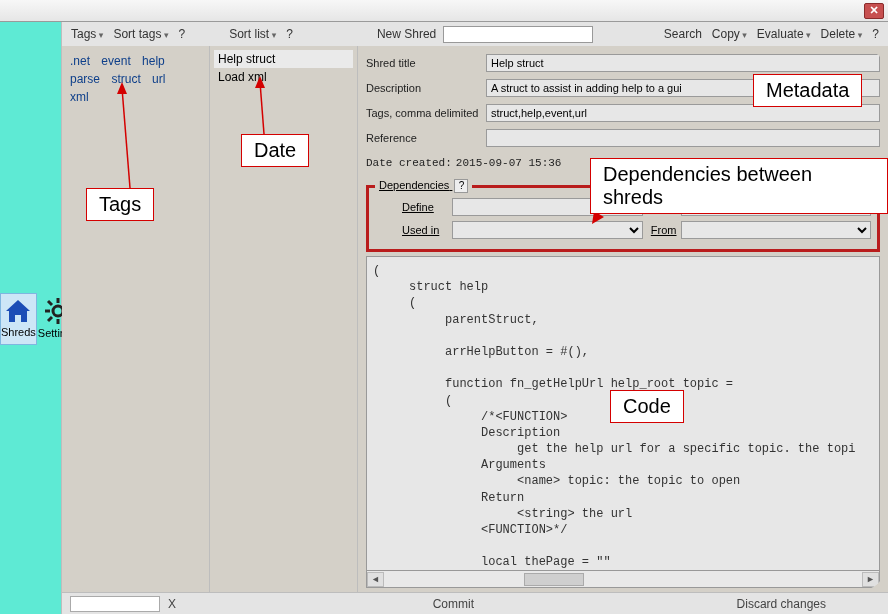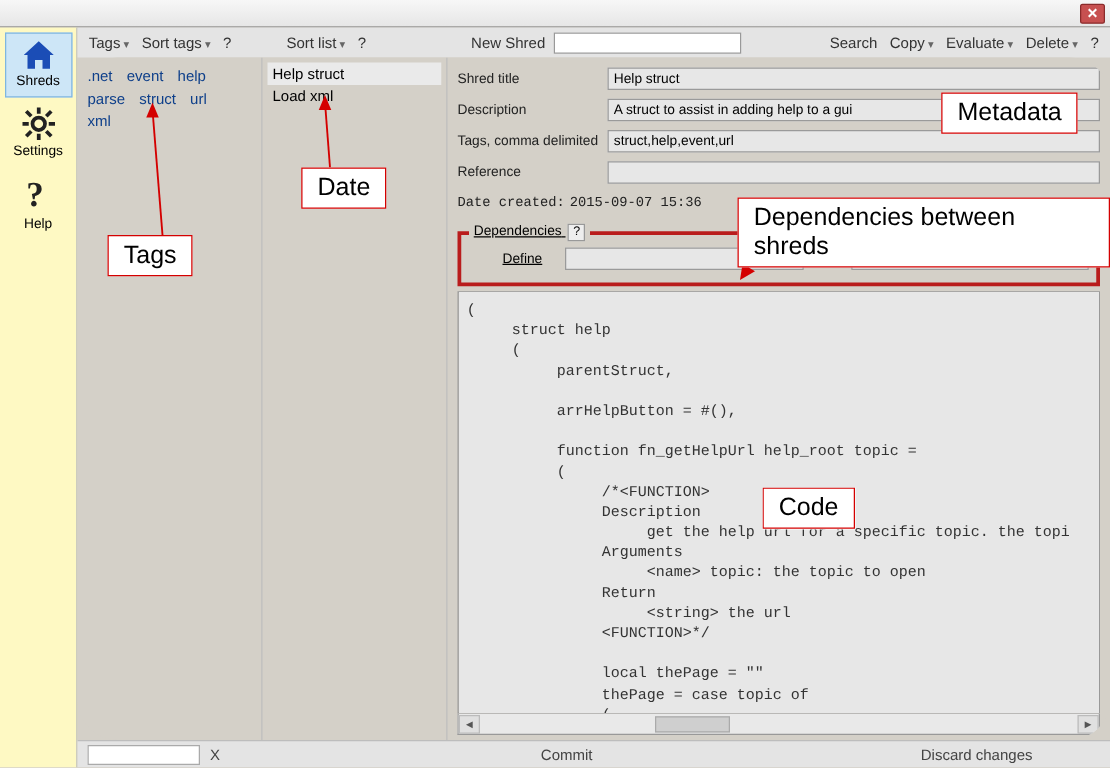--- a/index.html
+++ b/index.html
@@ -35,24 +35,24 @@
     border-radius:2px;
   }
   
   .app {
     display:flex;
     height:calc(614px - 22px);
   }
   
   .sidebar {
     width:62px;
-    background:#fef9c3;
+    background:#5eead4;
     border-right:1px solid #bdbdbd;
     display:flex;
-    flex-direction:column;
+    flex-direction:row;
     align-items:center;
     padding-top:4px;
   }
   .sbitem {
     width:54px;
     text-align:center;
     padding:4px 0 6px;
     margin-bottom:2px;
     cursor:pointer;
     border:1px solid transparent;
@@ -362,20 +362,26 @@
           <legend>
             <span>Dependencies</span>
             <span class="helpq">?</span>
           </legend>
           <div class="deprow">
             <label>Define</label>
             <div class="inp"><input type="text" value="" style=""></div>
             <label class="small" style="width:30px;text-align:right">Use</label>
             <div class="inp"><input type="text" value="" style=""></div>
           </div>
+          <div class="deprow">
+            <label>Used in</label>
+            <div class="inp"><select><option></option></select></div>
+            <label class="small" style="width:30px;text-align:right">From</label>
+            <div class="inp"><select><option></option></select></div>
+          </div>
         </fieldset>
 
         <div class="codepane">(
      struct help
      (
           parentStruct,
 
           arrHelpButton = #(),
 
           function fn_getHelpUrl help_root topic =

